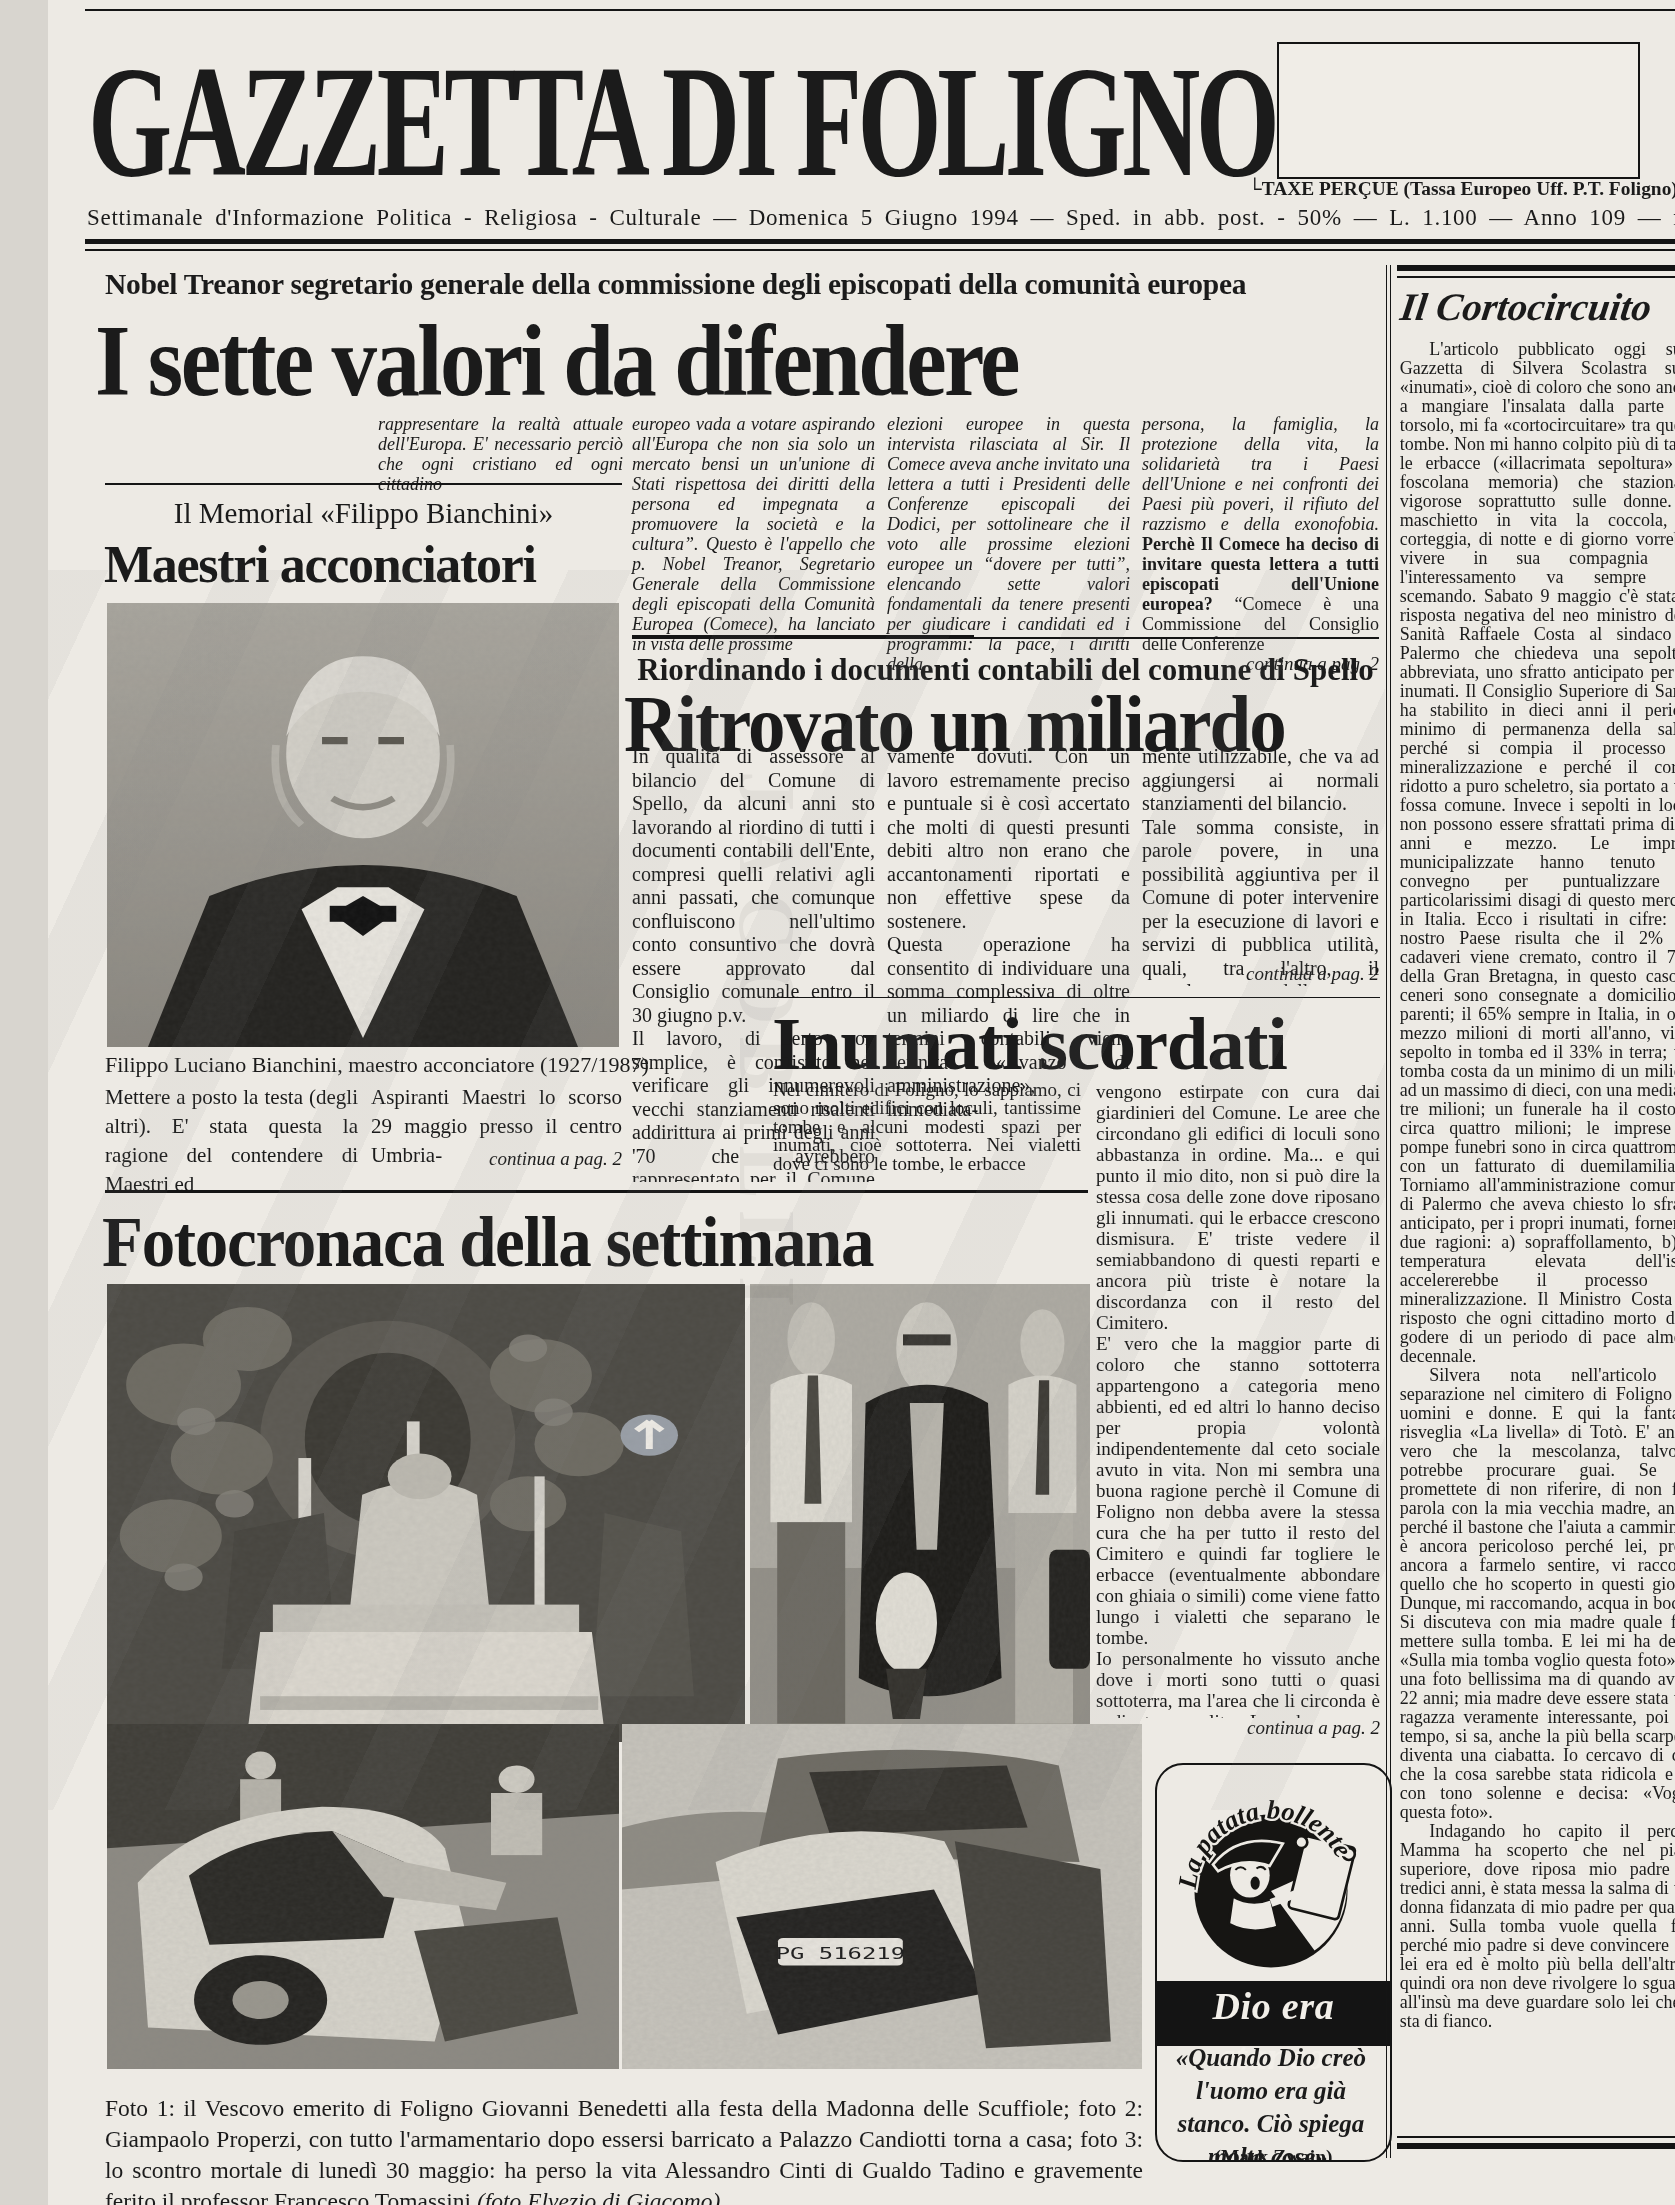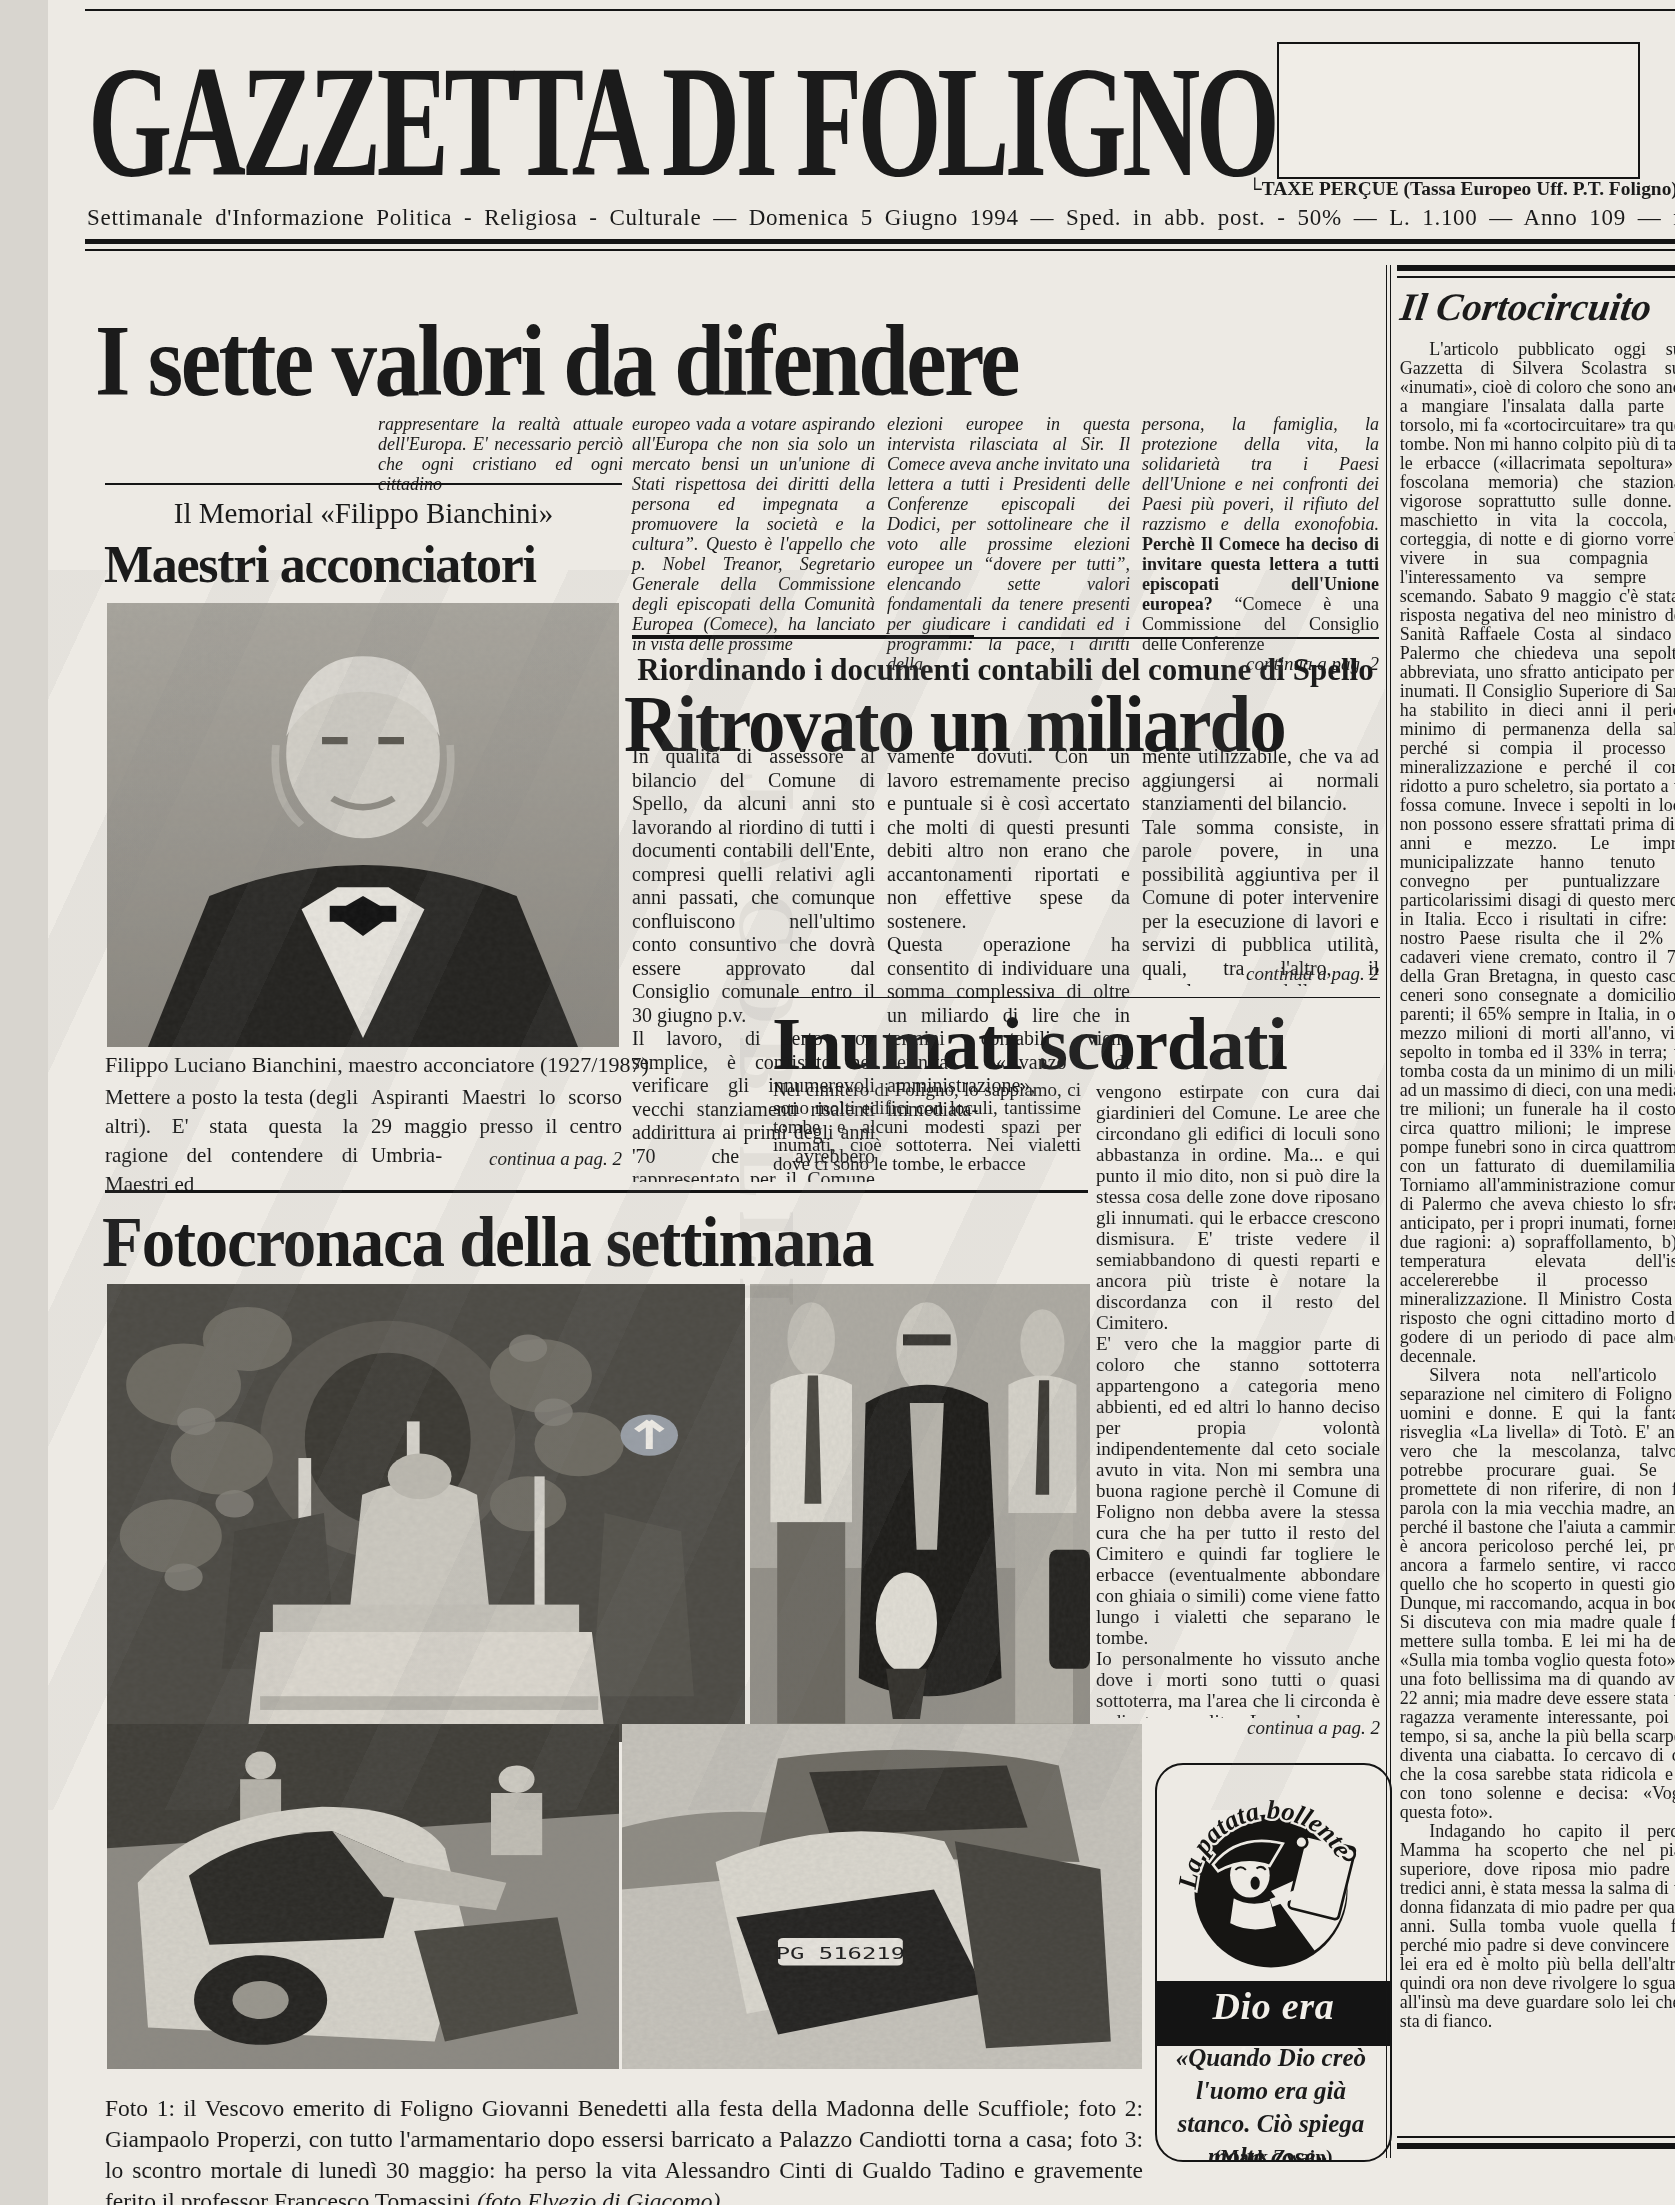--- a/index.html
+++ b/index.html
@@ -116,20 +116,21 @@
     </defs>
   </svg>
 
   <div id="top-rule" class="abs rule"></div>
   <div id="masthead" class="abs">GAZZETTA DI FOLIGNO</div>
   <div id="address-box" class="abs"></div>
   <div id="taxe-line" class="abs">└TAXE PERÇUE (Tassa Europeo Uff. P.T. Foligno)┘</div>
   <div id="subtitle" class="abs">Settimanale  d'Informazione  Politica - Religiosa - Culturale  —  Domenica  5 Giugno  1994  —  Sped. in abb. post. - 50%  —  L. 1.100  —  Anno  109  —  n. 21</div>
   <div id="header-double-rule" class="abs"></div>
 
+  <div id="lead-kicker" class="abs">Nobel Treanor segretario generale della commissione degli episcopati della comunità europea</div>
   <div id="lead-headline" class="abs">I sette valori da difendere</div>
   <div id="deck-2" class="deck">rappresentare la realtà attuale dell'Europa. E' necessario perciò che ogni cristiano ed ogni cittadino</div>
   <div id="deck-3" class="deck">europeo vada a votare aspirando all'Europa che non sia solo un mercato bensi un un'unione di Stati rispettosa dei diritti della persona ed impegnata a promuovere la società e la cultura”. Questo è l'appello che p. Nobel Treanor, Segretario Generale della Commissione degli episcopati della Comunità Europea (Comece), ha lanciato in vista delle prossime</div>
   <div id="deck-4" class="deck">elezioni europee in questa intervista rilasciata al Sir. Il Comece aveva anche invitato una lettera a tutti i Presidenti delle Conferenze episcopali dei Dodici, per sottolineare che il voto alle prossime elezioni europee un “dovere per tutti”, elencando sette valori fondamentali da tenere presenti per giudicare i candidati ed i programmi: la pace, i diritti della</div>
   <div id="deck-5" class="deck">
     <span>persona, la famiglia, la protezione della vita, la solidarietà tra i Paesi dell'Unione e nei confronti dei Paesi più poveri, il rifiuto del razzismo e della exonofobia.</span>
     <span class="b">Perchè Il Comece ha deciso di invitare questa lettera a tutti episcopati dell'Unione europea?</span>
     <span class="r">“Comece è una Commissione del Consiglio delle Conferenze</span>
     <span class="continua">continua a pag. 2</span>
   </div>

